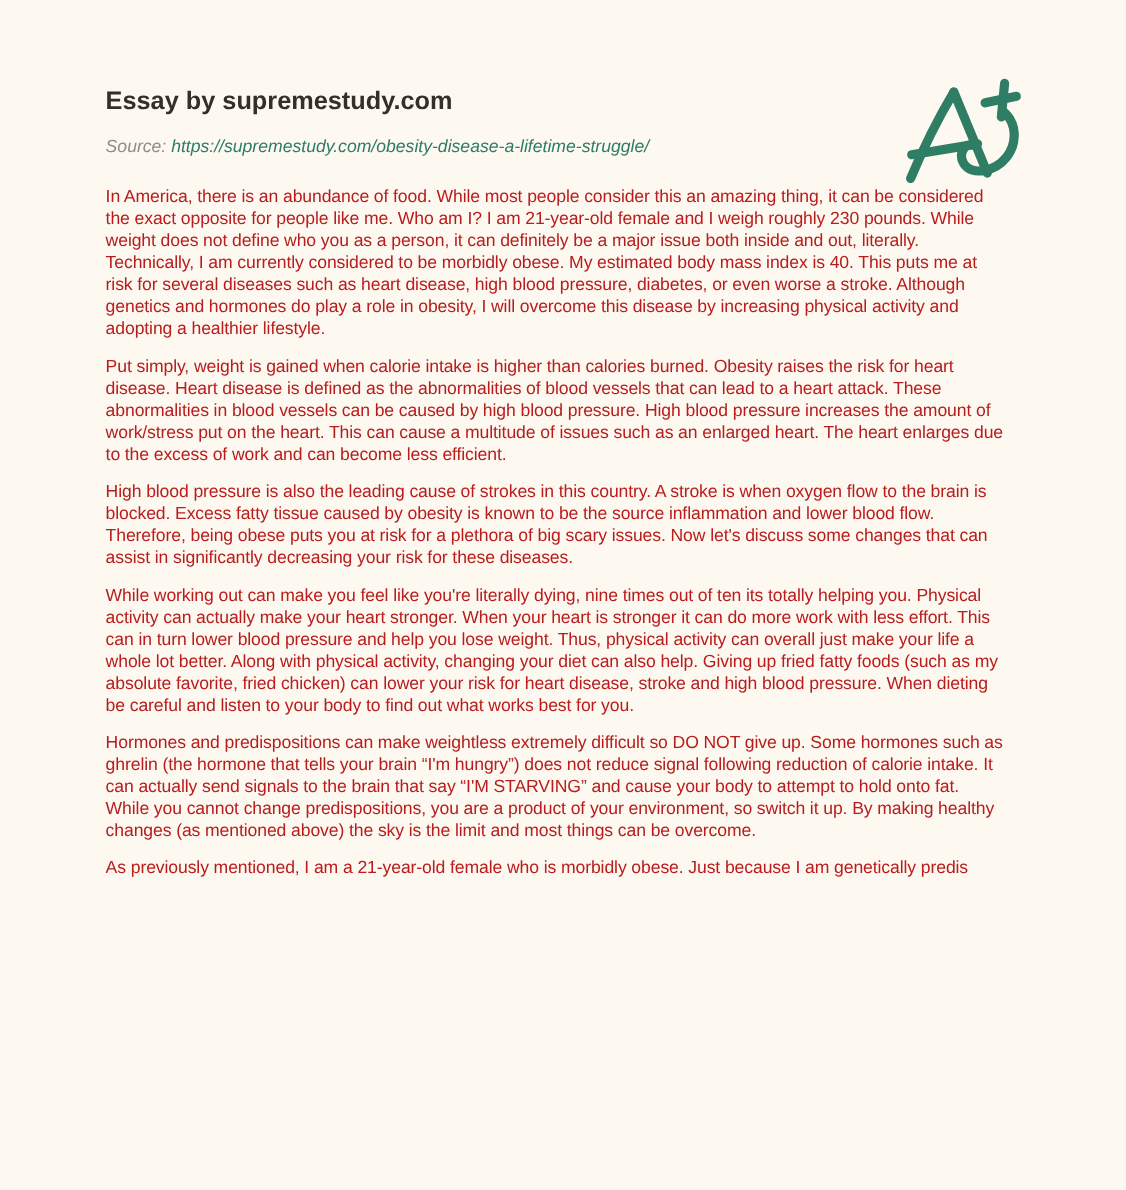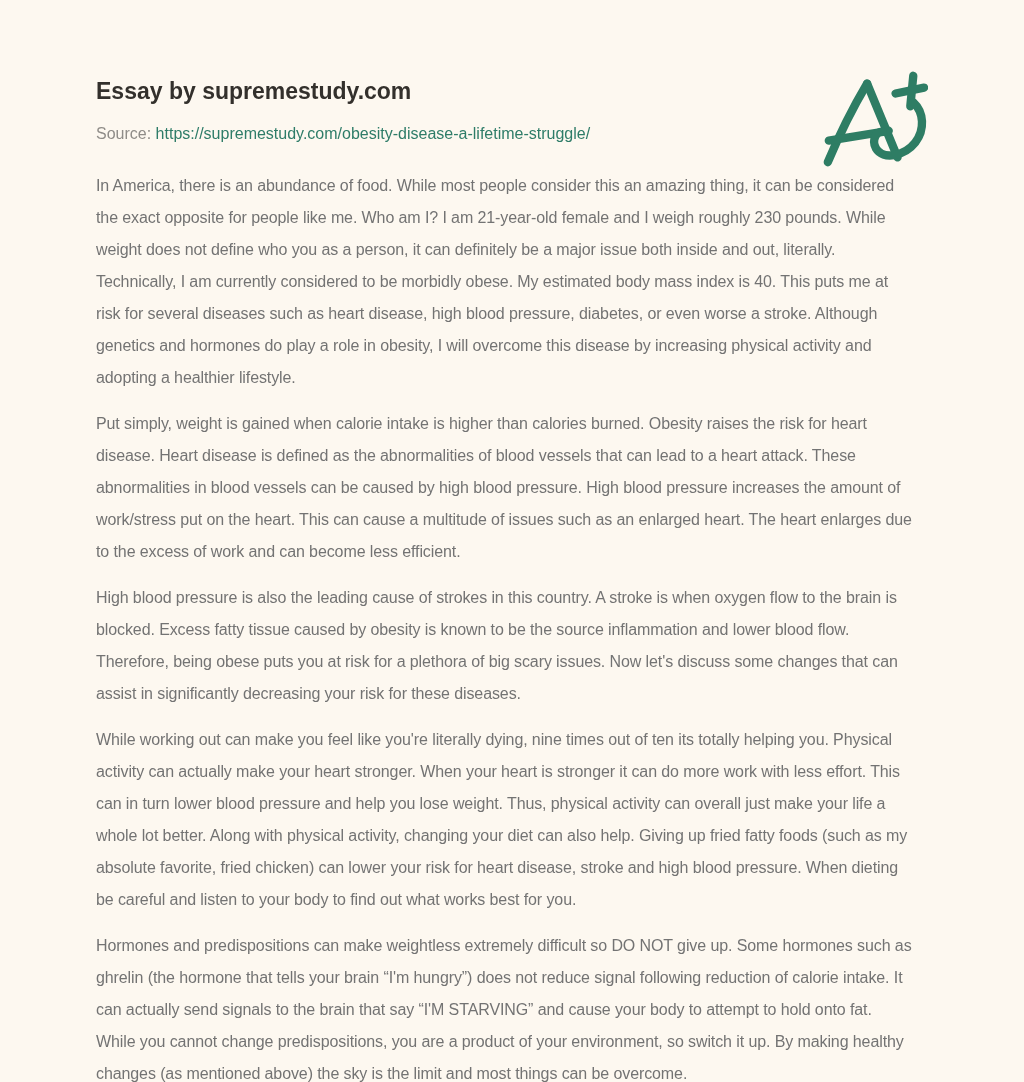--- a/index.html
+++ b/index.html
@@ -20,20 +20,21 @@
     font-size: 23px;
     line-height: 26px;
     font-weight: 700;
     color: #33302c;
   }
   .source-line {
     margin: 20px 0 0;
     font-size: 16px;
     line-height: 20px;
     color: #8f8c88;
+    font-style: italic;
   }
   .source-line a {
     color: #2e7c68;
     text-decoration: none;
   }
   .logo {
     position: absolute;
     top: 68px;
     right: 96px;
     width: 110px;
@@ -46,22 +47,22 @@
     font-size: 29px;
     line-height: 36px;
     font-weight: 700;
     color: #272522;
     letter-spacing: -0.4px;
   }
   .essay { margin-top: 26px; }
   .essay p {
     margin: 0 0 14px;
     font-size: 16px;
-    line-height: 32px;
-    color: #737373;
+    line-height: 20px;
+    color: #b91c1c;
     letter-spacing: -0.1px;
   }
   .essay p.cut-line {
     white-space: nowrap;
     overflow: hidden;
     margin-bottom: 16px;
   }
 </style>
 </head>
 <body>

